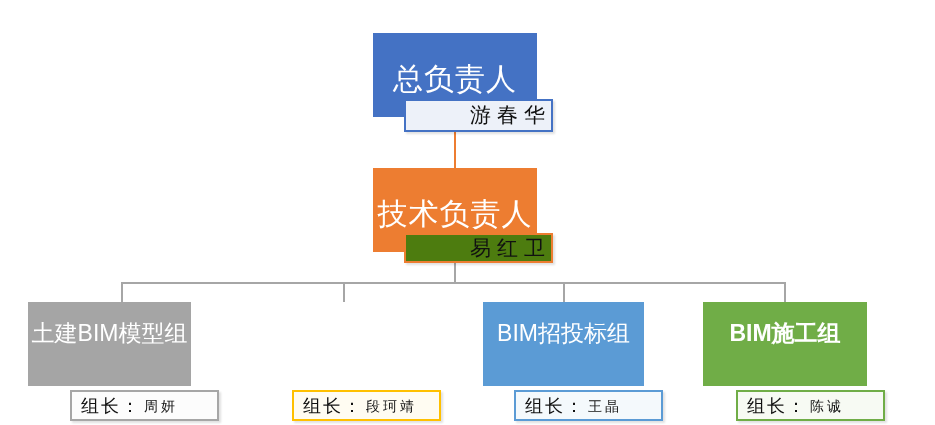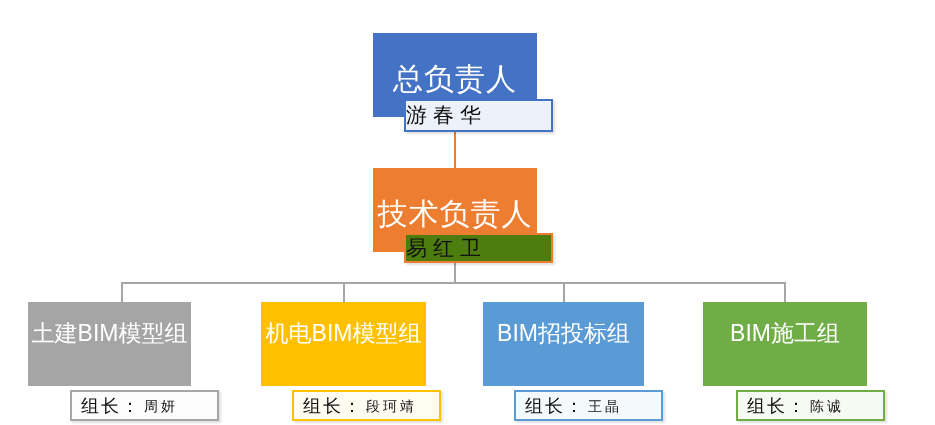--- a/index.html
+++ b/index.html
@@ -44,21 +44,21 @@
   }
   
   .name-plate {
     position: absolute;
     width: 149px;
     height: 31px;
     box-sizing: border-box;
     border: 2px solid #000;
     display: flex;
     align-items: center;
-    justify-content: flex-start;
+    justify-content: flex-end;
     background: #fff;
     box-shadow: 2px 2px 2px rgba(0,0,0,0.12);
     z-index: 3;
     color: #111111;
     white-space: nowrap;
   }
   .person-name {
     font-family: "DejaVu Serif", "Liberation Serif", serif;
     font-size: 21px;
     letter-spacing: 6px;
@@ -144,37 +144,34 @@
   <div id="drop-4" class="conn conn-v" style="background-color: rgb(166, 166, 166);"></div>
 
   <div id="team-box-1" class="org-box team-box" style="background-color: rgb(165, 165, 165);">
     <span>土建BIM模型组</span>
   </div>
   <div id="team-name-1" class="name-plate leader-plate" style="background-color: rgb(252, 252, 252); border-color: rgb(166, 166, 166);">
     <span class="leader-prefix">组长：</span>
     <span class="leader-name">周妍</span>
   </div>
 
-  <div id="team-box-2" class="org-box team-box" style="background-color: rgb(255, 192, 0);">
-    <span>机电BIM模型组</span>
-  </div>
   <div id="team-name-2" class="name-plate leader-plate" style="background-color: rgb(255, 252, 242); border-color: rgb(255, 192, 0);">
     <span class="leader-prefix">组长：</span>
     <span class="leader-name">段珂靖</span>
   </div>
 
   <div id="team-box-3" class="org-box team-box" style="background-color: rgb(91, 155, 213);">
     <span>BIM招投标组</span>
   </div>
   <div id="team-name-3" class="name-plate leader-plate" style="background-color: rgb(244, 249, 252); border-color: rgb(91, 155, 213);">
     <span class="leader-prefix">组长：</span>
     <span class="leader-name">王晶</span>
   </div>
 
-  <div id="team-box-4" class="org-box team-box" style="background-color: rgb(112, 173, 71);">
+  <div id="team-box-4" class="org-box team-box" style="background-color: rgb(112, 173, 71); font-weight: bold;">
     <span>BIM施工组</span>
   </div>
   <div id="team-name-4" class="name-plate leader-plate" style="background-color: rgb(247, 250, 243); border-color: rgb(112, 173, 71);">
     <span class="leader-prefix">组长：</span>
     <span class="leader-name">陈诚</span>
   </div>
 
 </div>
 
 </body></html>

